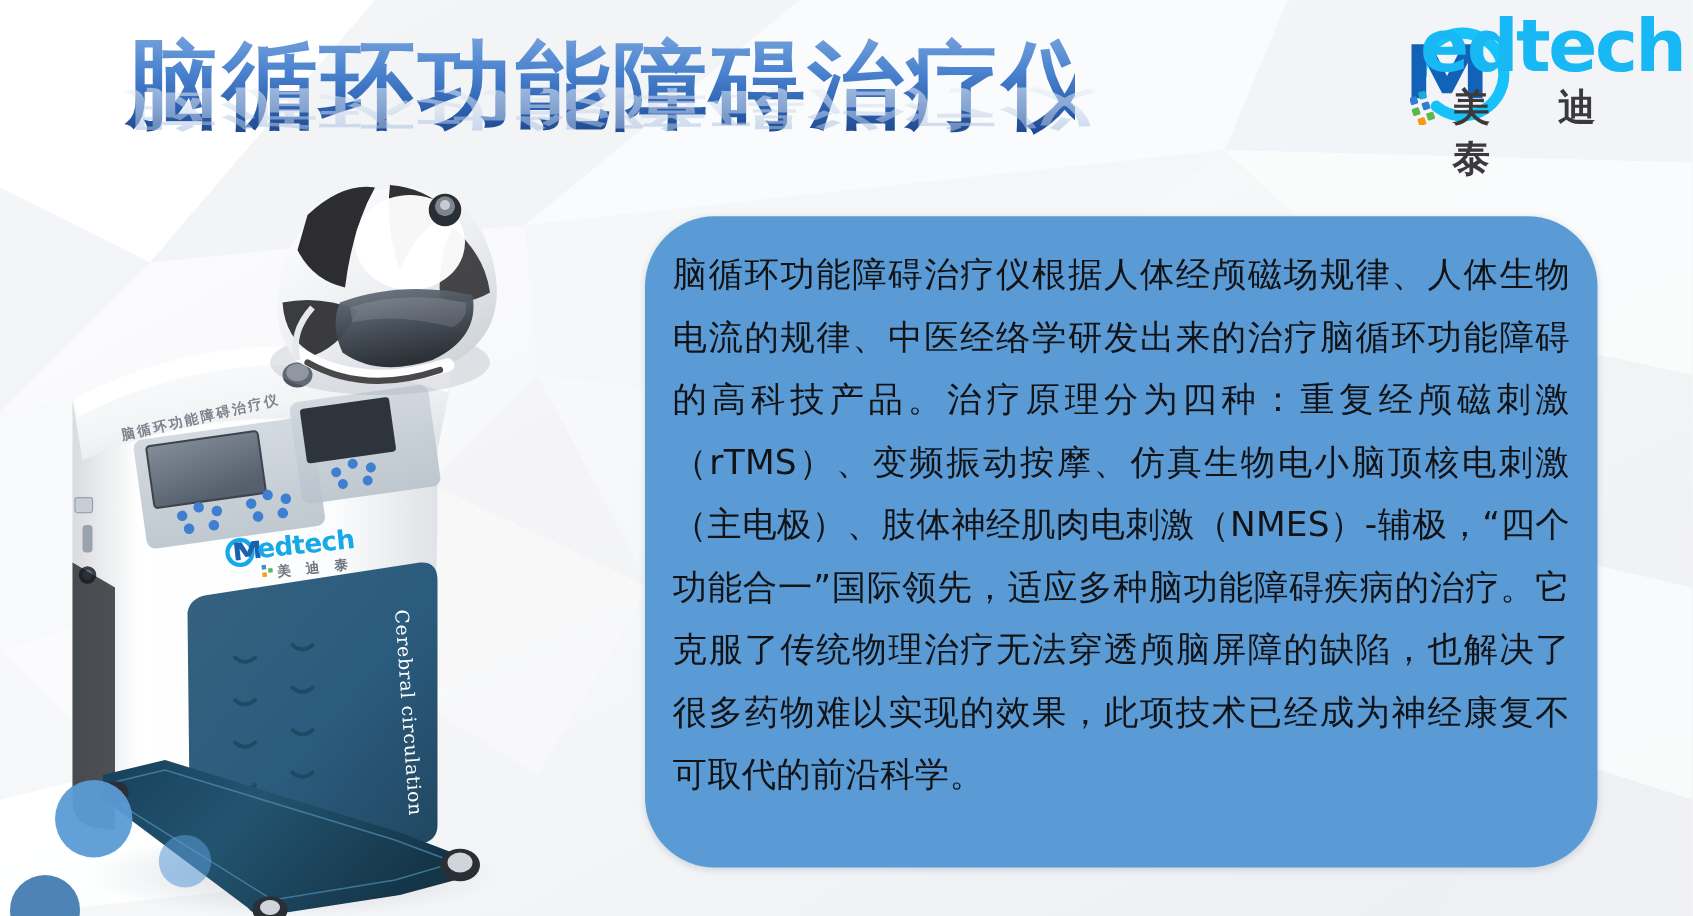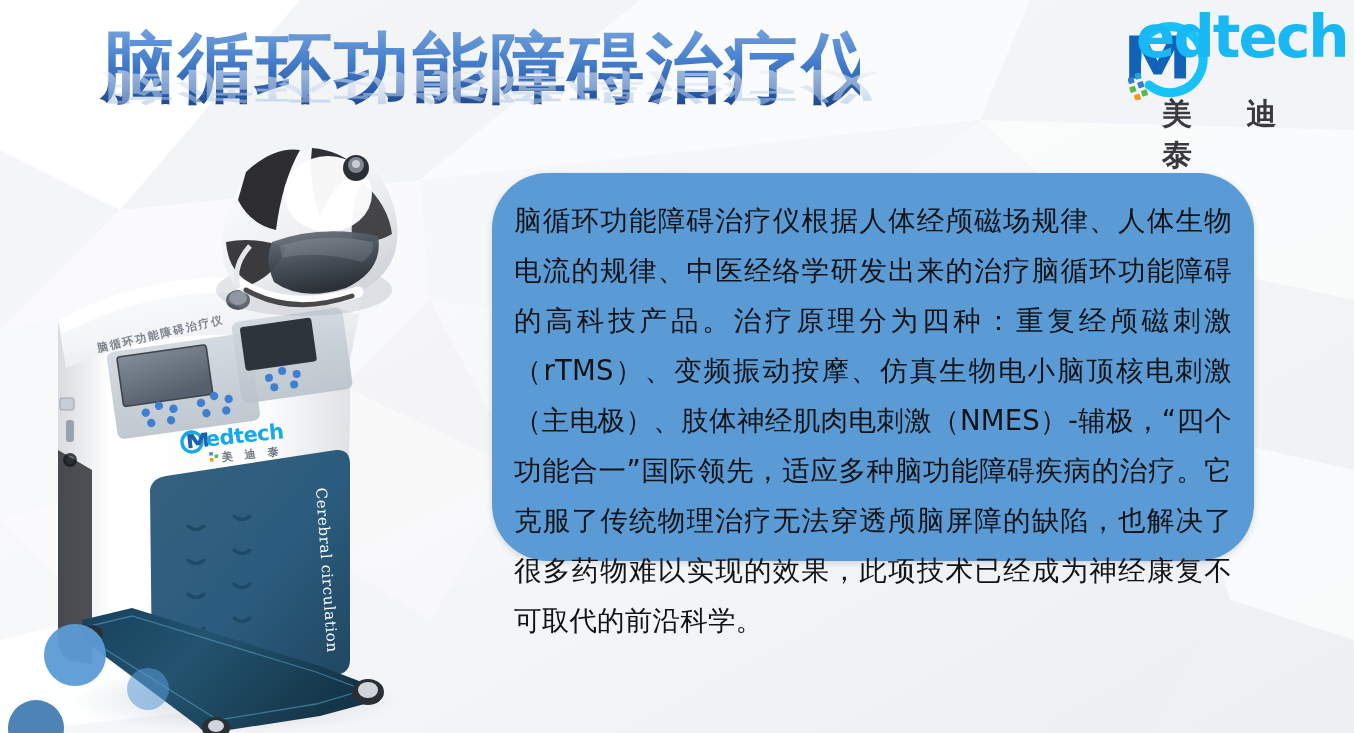--- a/index.html
+++ b/index.html
@@ -45,29 +45,29 @@
   #brand-logo{position:absolute;right:16px;top:8px;width:264px;height:104px;}
   .brand-wordmark{
     position:absolute;left:62px;top:-2px;
     font-family:"DejaVu Sans","Liberation Sans",sans-serif;
     font-size:58px;font-weight:700;letter-spacing:-2px;color:#17b8f3;
     line-height:62px;
   }
   .brand-cn{
     position:absolute;left:88px;top:58px;
     font-family:"DejaVu Sans","Liberation Sans",sans-serif;
-    font-size:30px;font-weight:700;color:#3a3a3c;letter-spacing:22px;margin-top:28px;
+    font-size:30px;font-weight:700;color:#3a3a3c;letter-spacing:22px;
   }
 
   
   #product-photo{position:absolute;left:20px;top:120px;width:430px;height:613px;}
 
   
   #desc-panel{
-    position:absolute;left:492px;top:173px;width:762px;height:388px;
+    position:absolute;left:516px;top:173px;width:762px;height:521px;
     background:#5b9bd5;
     border-radius:56px;
     box-shadow:0 2px 6px rgba(40,70,110,.18);
   }
   #desc-text{
     position:absolute;left:22px;right:22px;top:22px;
     font-family:"DejaVu Sans","Liberation Sans",sans-serif;
     font-size:27.5px;line-height:50px;color:#111316;
     text-align:justify;text-justify:inter-character;
     letter-spacing:.2px;

